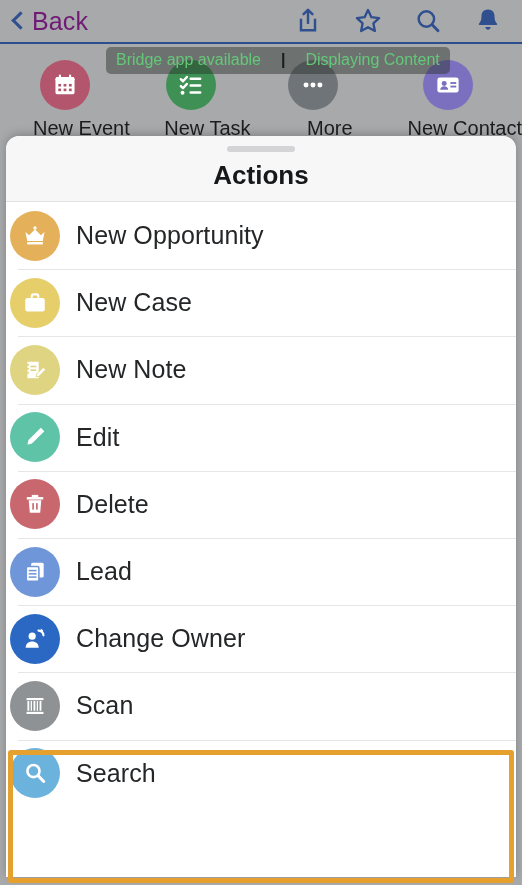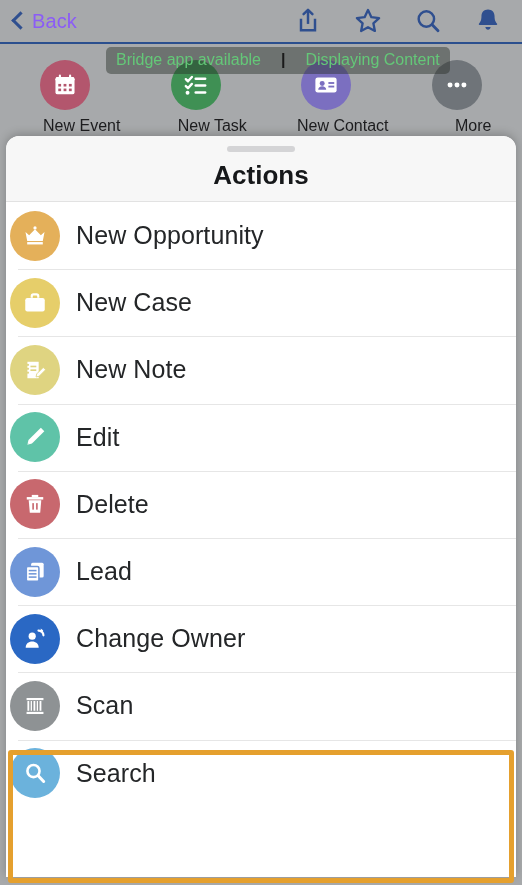--- a/index.html
+++ b/index.html
@@ -41,23 +41,23 @@
     cursor: pointer;
   }
   .chev {
     width: 13px; height: 13px;
     border-left: 3px solid #2f4f8f;
     border-bottom: 3px solid #2f4f8f;
     transform: rotate(45deg);
     margin-bottom: 2px;
   }
   .back-label {
-    font-size: 20px;
+    font-size: 25px;
     letter-spacing: .1px;
-    color: #8b5cf6;
+    color: #701a75;
   }
   .nav-spacer { flex: 1; }
   .nav-icons {
     display: flex;
     align-items: center;
     gap: 32px;
     padding-right: 6px;
   }
   .nav-ic { width: 28px; height: 28px; cursor: pointer; display:block; }
 
@@ -80,21 +80,21 @@
   }
   .qa-circle {
     width: 50px; height: 50px;
     border-radius: 50%;
     display: flex;
     align-items: center;
     justify-content: center;
   }
   .qa-circle svg { width: 26px; height: 26px; display:block; }
   .qa-label {
-    font-size: 16px;
+    font-size: 20px;
     color: #1d1d1f;
     white-space: nowrap;
     padding-left: 33px;
   }
 
   
   .toast {
     position: absolute;
     left: 106px; top: 47px;
     padding: 4px 10px 5px;
@@ -261,42 +261,42 @@
           <circle cx="4.2" cy="19.2" r="1.8" fill="#ffffff"></circle>
           <rect x="10.6" y="5.1" width="11" height="2.2" rx="1.1" fill="#ffffff"></rect>
           <rect x="10.6" y="11.4" width="11" height="2.2" rx="1.1" fill="#ffffff"></rect>
           <rect x="10.6" y="17.8" width="11" height="2.2" rx="1.1" fill="#ffffff"></rect>
         </svg>
       </div>
       <span class="qa-label">New Task</span>
     </div>
 
     <div class="qa-item">
+      <div class="qa-circle" style="background:#6f7479">
+        <svg viewBox="0 0 24 24">
+          <circle cx="5.6" cy="12" r="2.3" fill="#ffffff"></circle>
+          <circle cx="12" cy="12" r="2.3" fill="#ffffff"></circle>
+          <circle cx="18.4" cy="12" r="2.3" fill="#ffffff"></circle>
+        </svg>
+      </div>
+      <span class="qa-label">More</span>
+    </div>
+
+    <div class="qa-item">
       <div class="qa-circle" style="background:#7b6fc0">
         <svg viewBox="0 0 24 24">
           <rect x="2.2" y="5" width="19.6" height="14" rx="2.2" fill="#ffffff"></rect>
           <circle cx="8.5" cy="10.6" r="2.3" fill="#7b6fc0"></circle>
           <path d="M4.8 16.4c0-2.2 1.7-3.3 3.7-3.3s3.7 1.1 3.7 3.3z" fill="#7b6fc0"></path>
           <rect x="14.2" y="9.3" width="5.4" height="1.7" fill="#7b6fc0"></rect>
           <rect x="14.2" y="12.6" width="5.4" height="1.7" fill="#7b6fc0"></rect>
         </svg>
       </div>
       <span class="qa-label">New Contact</span>
     </div>
-
-    <div class="qa-item">
-      <div class="qa-circle" style="background:#6f7479">
-        <svg viewBox="0 0 24 24">
-          <circle cx="5.6" cy="12" r="2.3" fill="#ffffff"></circle>
-          <circle cx="12" cy="12" r="2.3" fill="#ffffff"></circle>
-          <circle cx="18.4" cy="12" r="2.3" fill="#ffffff"></circle>
-        </svg>
-      </div>
-      <span class="qa-label">More</span>
-    </div>
   </div>
 
   <div class="toast">
     <span>Bridge app available</span>
     <span class="sep">|</span>
     <span>Displaying Content</span>
   </div>
 
   <div class="sheet">
     <div class="sheet-head">

